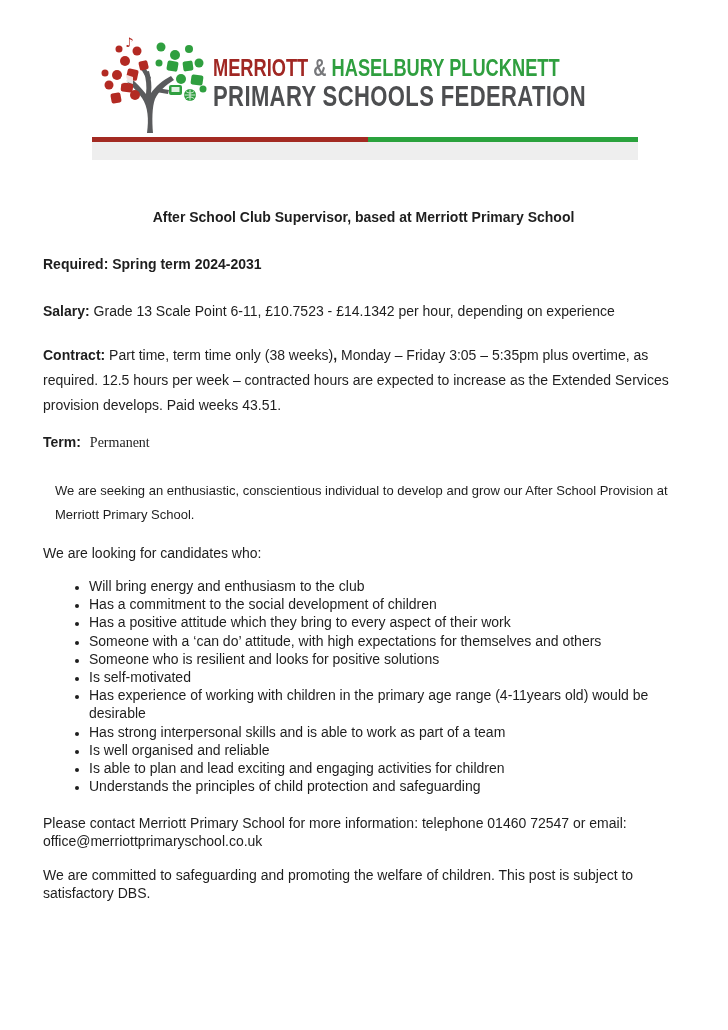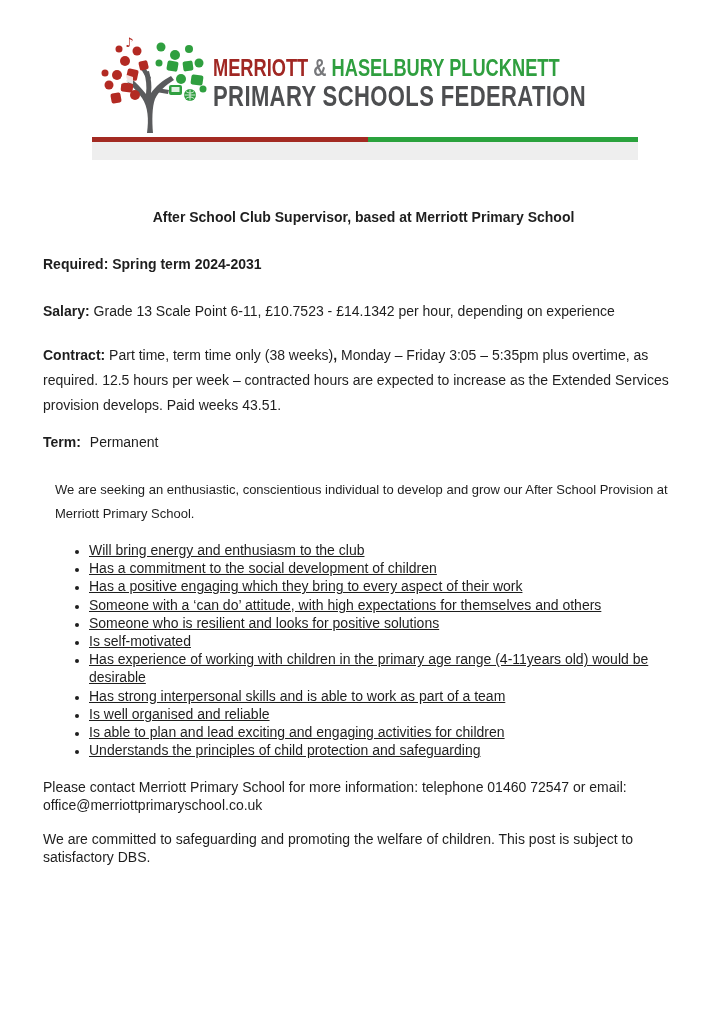--- a/index.html
+++ b/index.html
@@ -26,26 +26,26 @@
   .stripe-green{flex:1;height:100%;}
   .gray-bar{position:absolute;left:92px;top:142px;width:546px;height:18px;background:#eeeeee;}
   
   .content{padding:0 44px 0 43px;font-size:14px;}
   .title{font-size:14px;font-weight:bold;text-align:center;margin:49px 0 0 0;}
   p{margin:0;}
   .required{margin-top:31px;font-weight:bold;}
   .salary{margin-top:31px;}
   .contract{margin-top:24px;line-height:25px;}
   .term{margin-top:15px;line-height:18px;}
-  .term .val{margin-left:9px;}
+  .term .val{margin-left:9px;font-family:Liberation Serif, serif;}
   b,strong{font-weight:bold;}
   .intro{margin-top:27px;font-size:13px;line-height:23.5px;margin-left:12px;}
   .looking{margin-top:19px;}
   .bullets{margin:16px 0 0 0;padding:0 0 0 46px;line-height:18.2px;}
-  .bullets li{margin:0;padding:0;text-decoration:underline;}
+  .bullets li{margin:0;padding:0;}
   .bullets li::marker{font-size:12px;}
   .contact{margin-top:20px;line-height:17.5px;}
   .closing{margin-top:16px;line-height:18px;}
 </style>
 </head>
 <body>
 
 <div class="page">
 
   <header class="letterhead">
@@ -112,25 +112,26 @@
     <p class="required">Required: Spring term 2024-2031</p>
 
     <p class="salary"><strong>Salary:</strong><span> Grade 13 Scale Point 6-11, £10.7523 - £14.1342 per hour, depending on experience</span></p>
 
     <p class="contract"><strong>Contract:</strong><span> Part time, term time only (38 weeks)</span><strong>,</strong><span> Monday – Friday 3:05 – 5:35pm plus overtime, as required. 12.5 hours per week – contracted hours are expected to increase as the Extended Services provision develops. Paid weeks 43.51.</span></p>
 
     <p class="term"><strong>Term:</strong><span class="val">Permanent</span></p>
 
     <p class="intro">We are seeking an enthusiastic, conscientious individual to develop and grow our After School Provision at Merriott Primary School.</p>
 
+    <p class="looking">We are looking for candidates who:</p>
 
     <ul class="bullets">
       <li>Will bring energy and enthusiasm to the club</li>
       <li>Has a commitment to the social development of children</li>
-      <li>Has a positive engaging which they bring to every aspect of their work</li>
+      <li>Has a positive attitude which they bring to every aspect of their work</li>
       <li>Someone with a ‘can do’ attitude, with high expectations for themselves and others</li>
       <li>Someone who is resilient and looks for positive solutions</li>
       <li>Is self-motivated</li>
       <li>Has experience of working with children in the primary age range (4-11years old) would be desirable</li>
       <li>Has strong interpersonal skills and is able to work as part of a team</li>
       <li>Is well organised and reliable</li>
       <li>Is able to plan and lead exciting and engaging activities for children</li>
       <li>Understands the principles of child protection and safeguarding</li>
     </ul>
 

